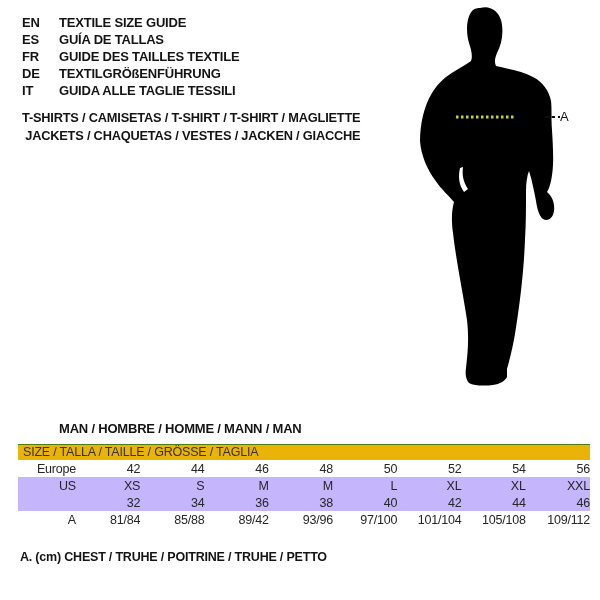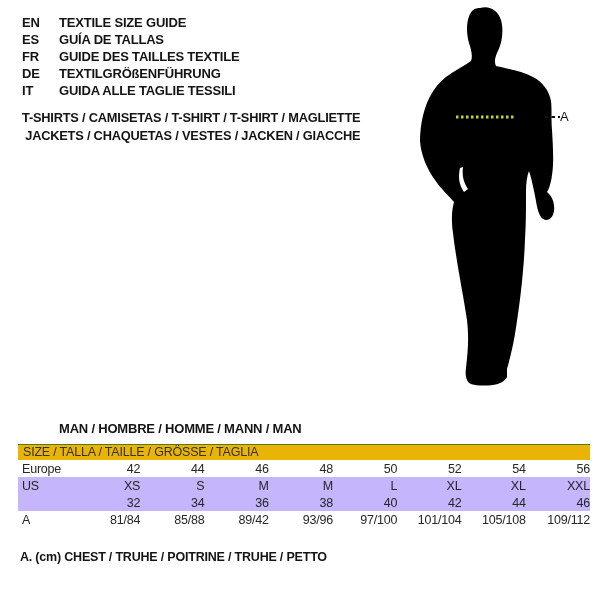--- a/index.html
+++ b/index.html
@@ -15,21 +15,21 @@
   .figure { position:absolute; left:390px; top:0; width:210px; height:410px; }
   .measure-label { position:absolute; left:560px; top:109px; font-size:13px; color:#141414; }
   .section-title { position:absolute; left:20px; top:421px; font-size:13px; font-weight:bold; color:#141414;margin-left:39px; }
   .size-table { position:absolute; left:18px; top:444px; width:572px; }
   .thead {
     background:#eab308; border-top:1px solid #4d7c0f; height:16px; line-height:15px;
     padding-left:5px; font-size:12.5px; color:#333333;
   }
   .size-table table { width:100%; border-collapse:collapse; table-layout:fixed; font-size:12.5px; color:#262626; }
   .size-table td { height:17px; text-align:right; padding:0; font-weight:normal; }
-  .size-table td.lbl { text-align:left; padding-left:4px; }
+  .size-table td.lbl { text-align:right; padding-left:4px; }
   .size-table tr.shaded { background:#c4b5fd; }
   .footnote { position:absolute; left:20px; top:550px; font-size:12.5px; font-weight:bold; color:#141414; }
 </style>
 </head>
 <body>
 
 <div class="canvas">
 
   <div class="lang-list" id="langList">
       <div class="lang-row">

